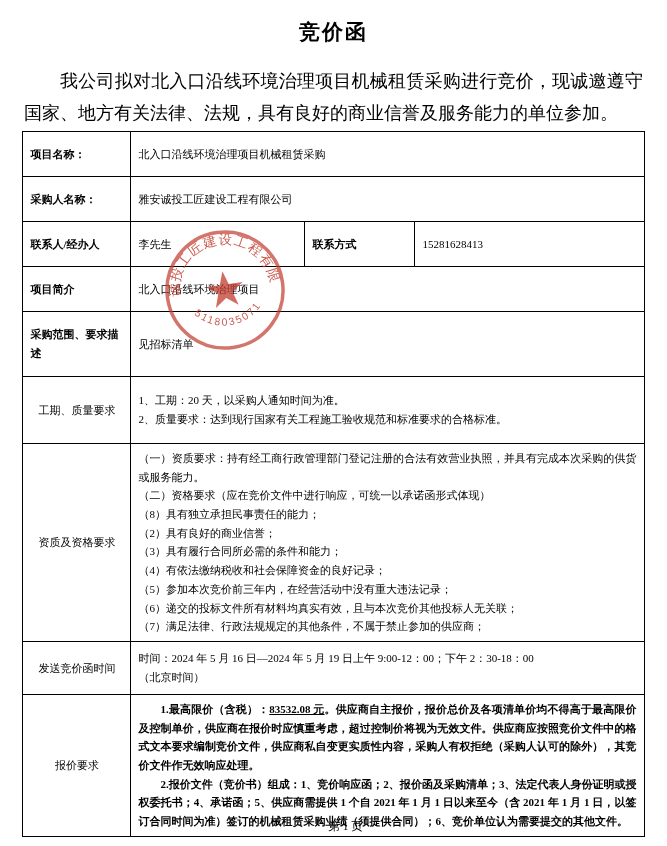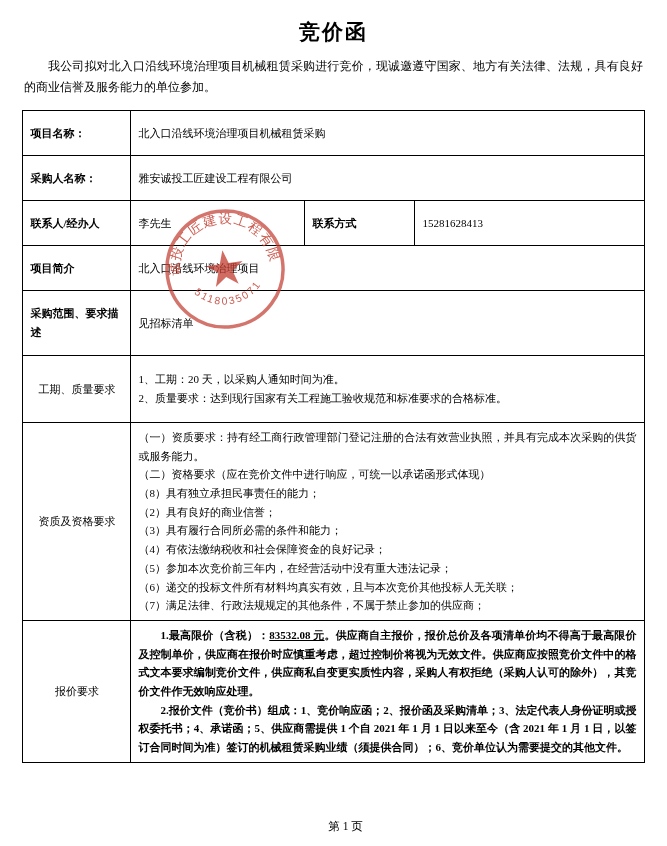--- a/index.html
+++ b/index.html
@@ -20,29 +20,29 @@
     height: 846px;
     box-sizing: border-box;
     padding: 14px 22px 10px 22px;
     position: relative;
   }
   .doc-title {
     text-align: center;
     font-size: 21px;
     font-weight: bold;
     letter-spacing: 2px;
-    margin: 4px 0 10px 0;
+    margin: 4px 0 20px 0;
     font-family: "Liberation Serif", "DejaVu Serif", serif;
   }
   .intro {
-    font-size: 12px;
+    font-size: 18px;
     line-height: 1.75;
     text-indent: 2em;
     text-align: justify;
-    margin: 0 2px 12px 2px;
+    margin: 0 2px 2px 2px;
   }
   table.main {
     width: 621px;
     border-collapse: collapse;
     table-layout: fixed;
     margin: 0 auto;
   }
   table.main td {
     border: 1px solid #000000;
     font-size: 11px;
@@ -179,20 +179,27 @@
             <p>（8）具有独立承担民事责任的能力；</p>
             <p>（2）具有良好的商业信誉；</p>
             <p>（3）具有履行合同所必需的条件和能力；</p>
             <p>（4）有依法缴纳税收和社会保障资金的良好记录；</p>
             <p>（5）参加本次竞价前三年内，在经营活动中没有重大违法记录；</p>
             <p>（6）递交的投标文件所有材料均真实有效，且与本次竞价其他投标人无关联；</p>
             <p>（7）满足法律、行政法规规定的其他条件，不属于禁止参加的供应商；</p>
           </td>
         </tr>
         <tr>
+          <td class="lbl" style="height:42px;">发送竞价函时间</td>
+          <td class="val multi" colspan="3">
+            <p>时间：2024 年 5 月 16 日—2024 年 5 月 19 日上午 9:00-12：00；下午 2：30-18：00</p>
+            <p>（北京时间）</p>
+          </td>
+        </tr>
+        <tr>
           <td class="lbl" style="height:128px;">报价要求</td>
           <td class="price-cell" colspan="3">
             <p><span>1.最高限价（含税）：</span><span class="u">83532.08 元</span><span>。供应商自主报价，报价总价及各项清单价均不得高于最高限价及控制单价，供应商在报价时应慎重考虑，超过控制价将视为无效文件。供应商应按照竞价文件中的格式文本要求编制竞价文件，供应商私自变更实质性内容，采购人有权拒绝（采购人认可的除外），其竞价文件作无效响应处理。</span></p>
             <p>2.报价文件（竞价书）组成：1、竞价响应函；2、报价函及采购清单；3、法定代表人身份证明或授权委托书；4、承诺函；5、供应商需提供 1 个自 2021 年 1 月 1 日以来至今（含 2021 年 1 月 1 日，以签订合同时间为准）签订的机械租赁采购业绩（须提供合同）；6、竞价单位认为需要提交的其他文件。</p>
           </td>
         </tr>
       </tbody>
     </table>
   </div>
 

